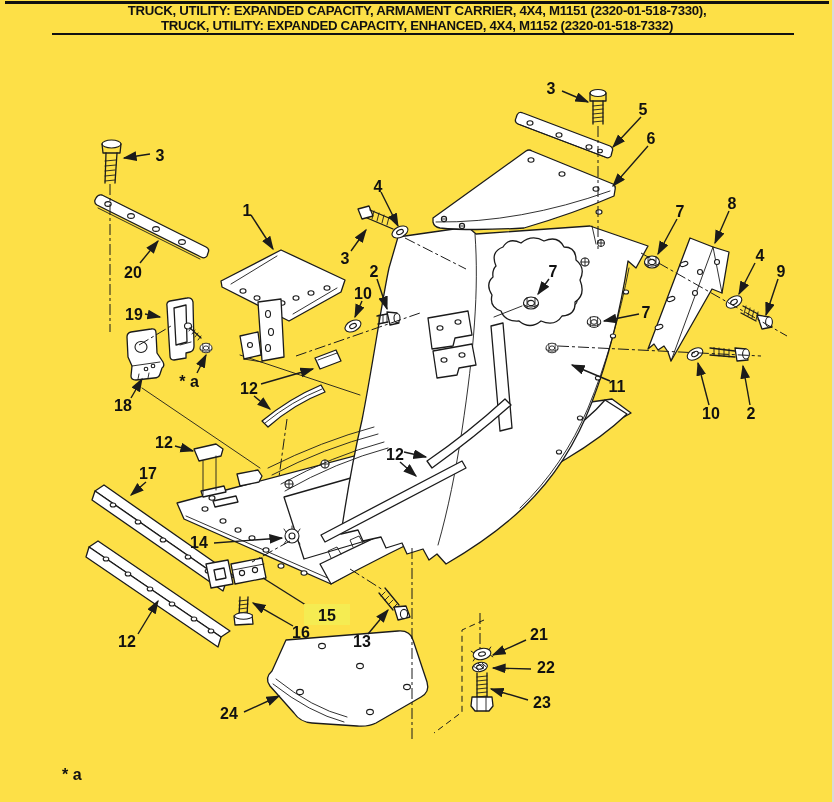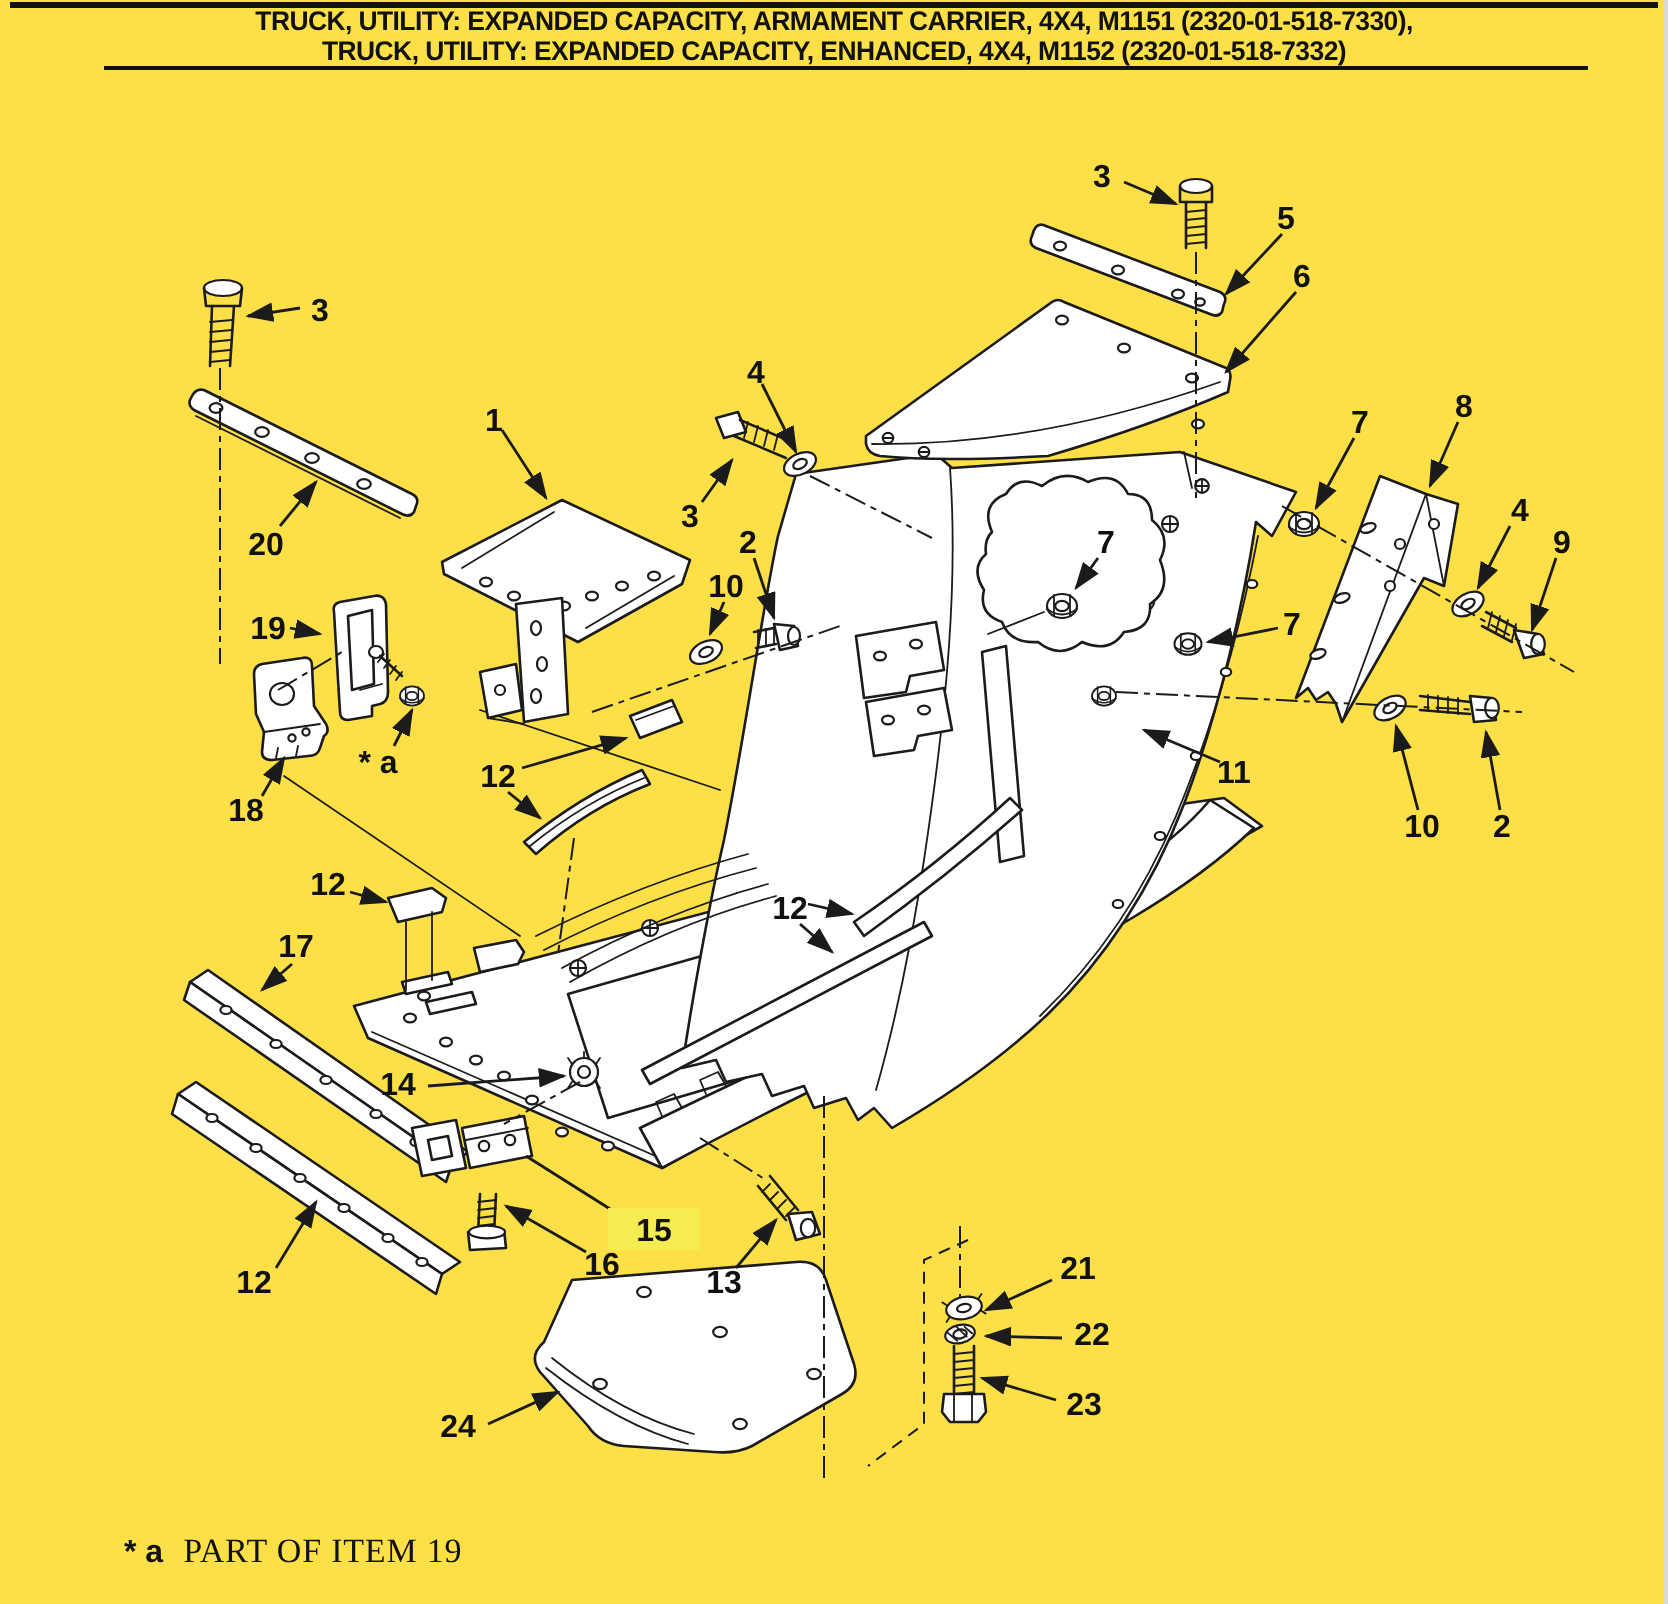--- a/index.html
+++ b/index.html
@@ -457,16 +457,15 @@
         <text x="751" y="418.5" text-anchor="middle" class="callout">2</text>
         <text x="395" y="459.5" text-anchor="middle" class="callout">12</text>
         <text x="539" y="639.5" text-anchor="middle" class="callout">21</text>
         <text x="546" y="672.5" text-anchor="middle" class="callout">22</text>
         <text x="542" y="707.5" text-anchor="middle" class="callout">23</text>
       </g>
   </svg>
 
   <div id="footer">
     <span class="sym">* a</span>
-    <span class="txt">PART OF ITEM 19</span>
   </div>
   <div id="edge"></div>
 </div>
 
 </body></html>

